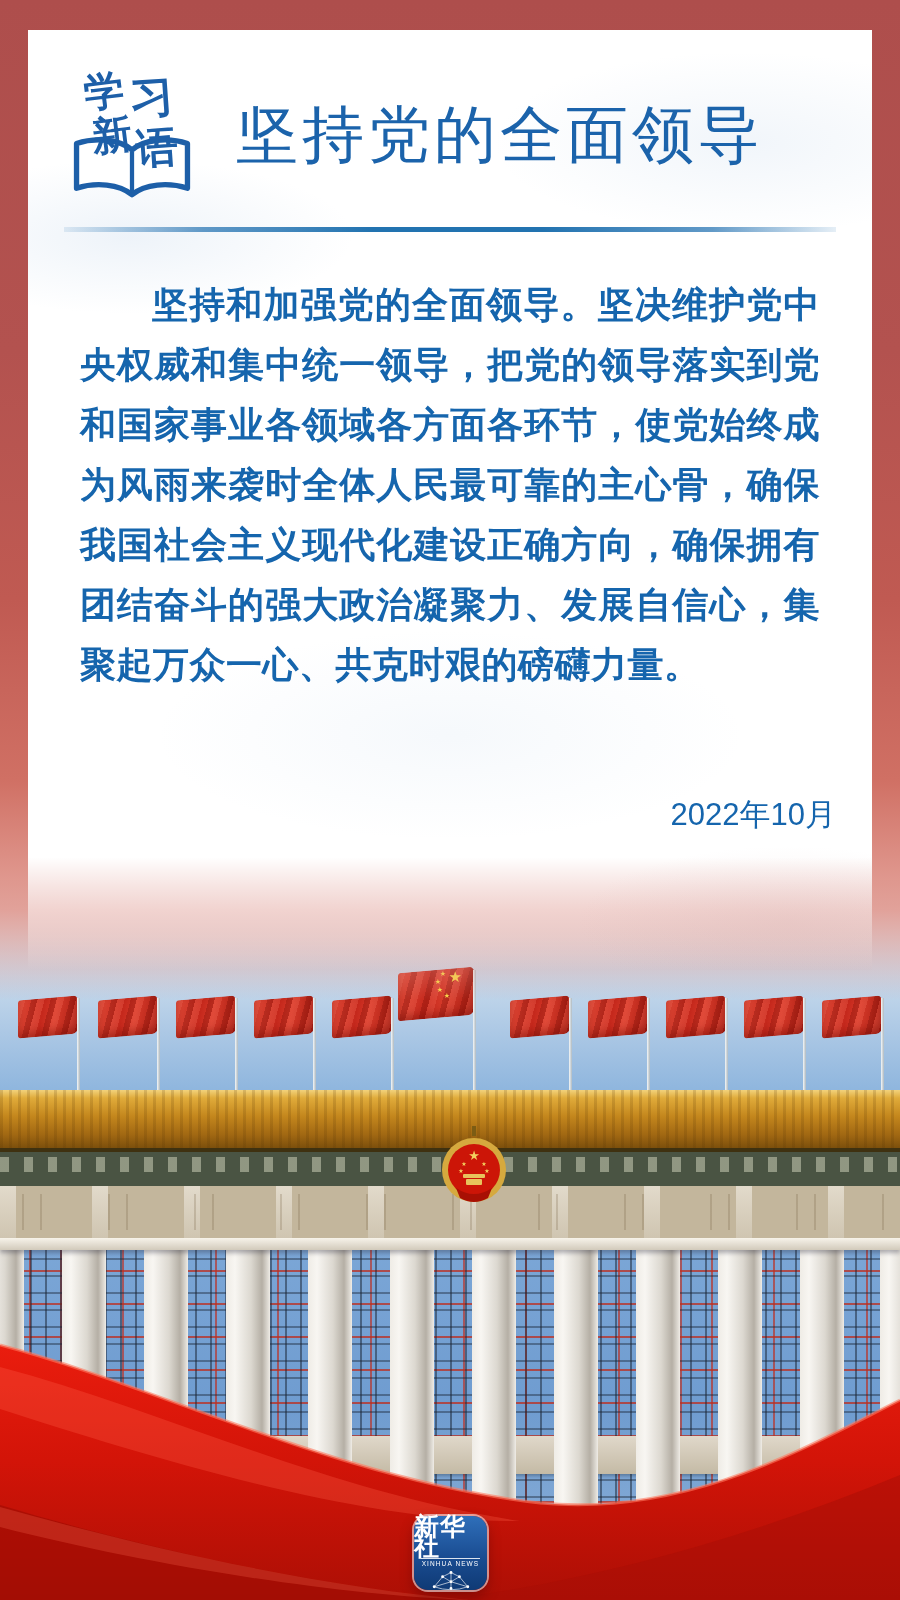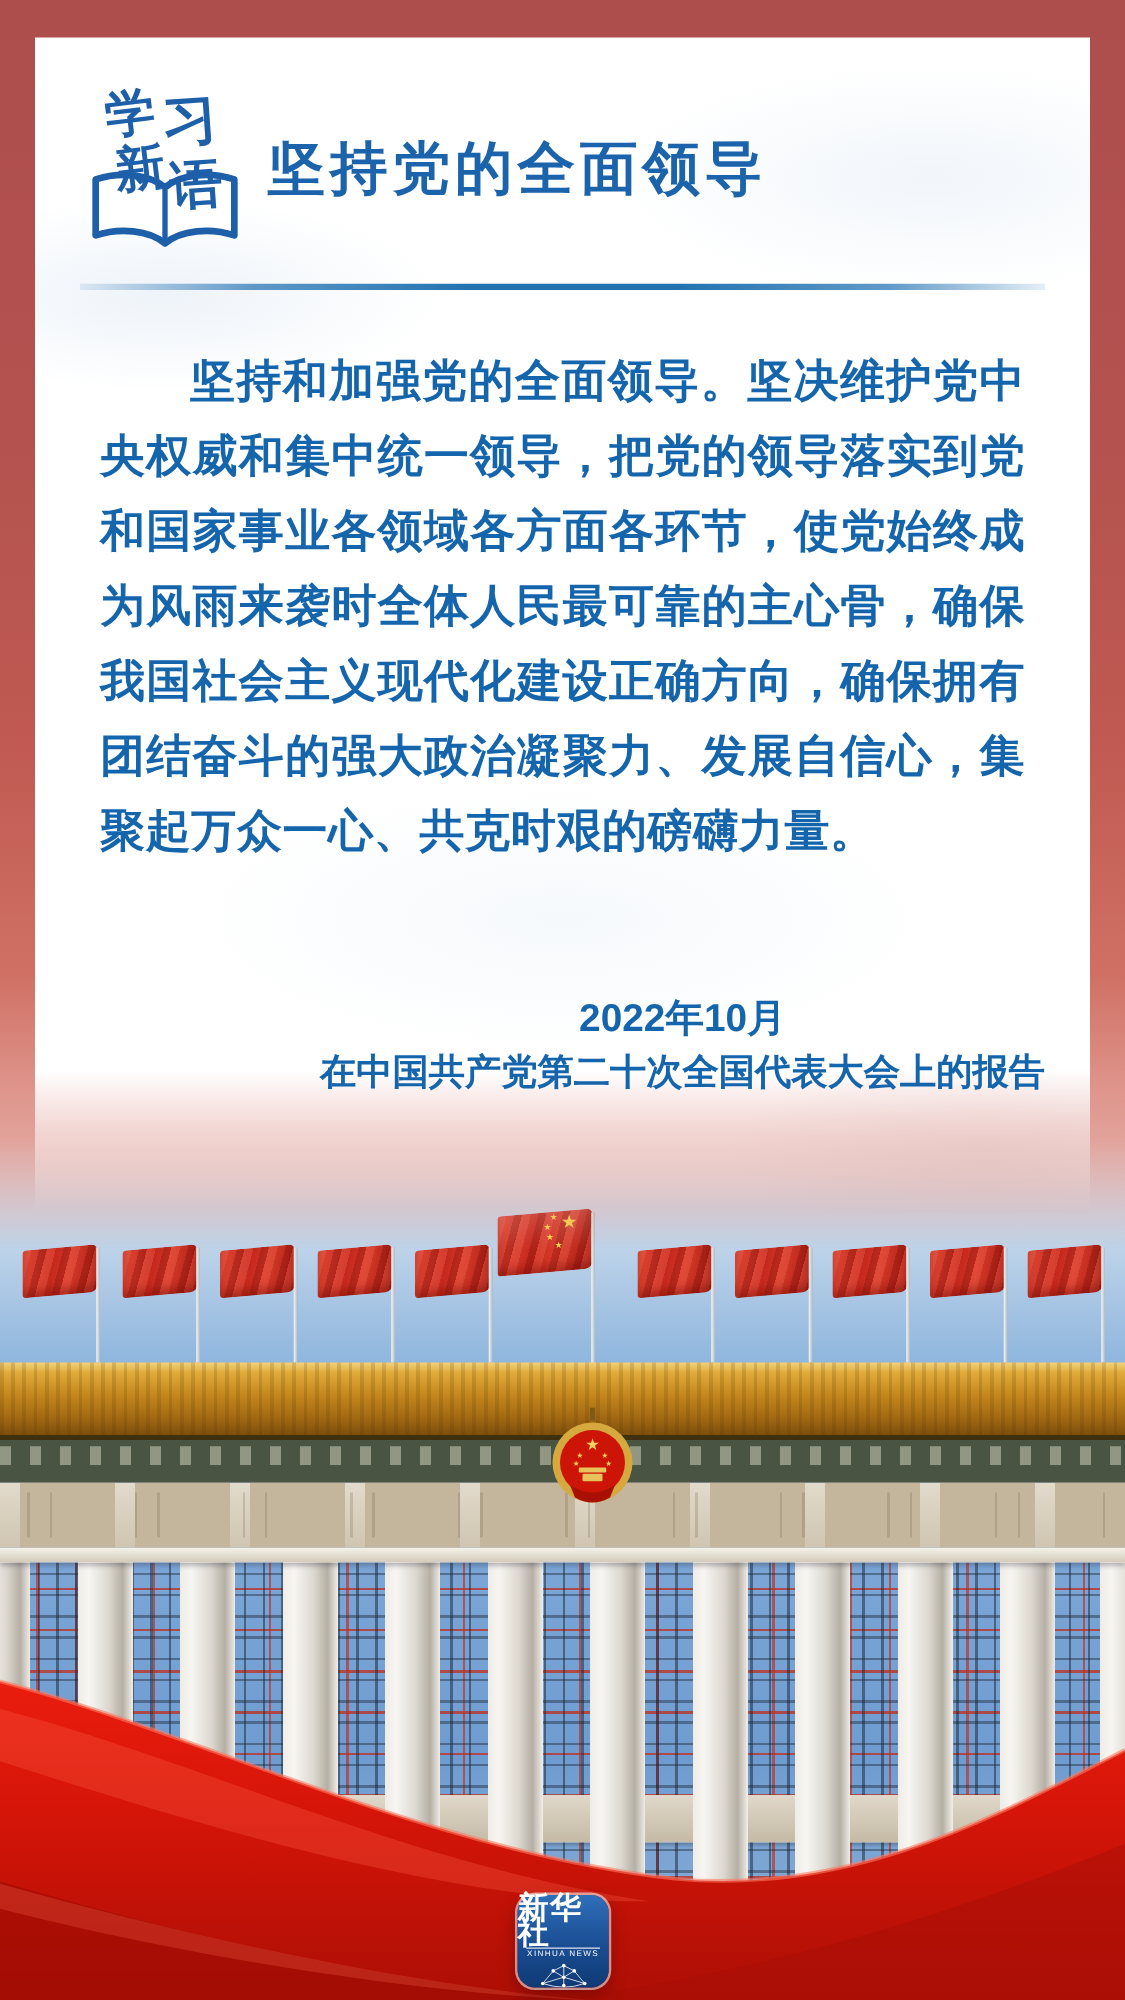--- a/index.html
+++ b/index.html
@@ -79,29 +79,29 @@
          radial-gradient(ellipse 420px 150px at 50% 75%,rgba(178,204,230,.12),rgba(0,0,0,0) 70%),
          radial-gradient(ellipse 300px 110px at 90% 95%,rgba(210,170,170,.18),rgba(0,0,0,0) 70%);}
   .masthead{position:absolute;left:40px;top:40px;right:30px;height:130px;display:flex;align-items:center;}
   .logo{position:relative;width:128px;height:128px;flex:0 0 auto;}
   .logo .ch{position:absolute;font-weight:bold;color:#1d5fa8;line-height:1;}
   .logo .c1{left:16px;top:0;font-size:40px;transform:rotate(-7deg);}
   .logo .c2{left:62px;top:4px;font-size:44px;transform:rotate(-4deg);}
   .logo .c3{left:24px;top:44px;font-size:40px;transform:rotate(-7deg);}
   .logo .c4{left:68px;top:56px;font-size:42px;transform:rotate(-4deg);}
   .logo svg{position:absolute;left:0;bottom:0;}
-  .title{margin-left:18px;font-size:46px;font-weight:bold;color:#1b63ab;letter-spacing:4px;white-space:nowrap;}
+  .title{margin-left:40px;font-size:62px;font-weight:normal;color:#1b63ab;letter-spacing:4px;white-space:nowrap;}
   .divider{position:absolute;left:36px;right:36px;top:197px;height:5px;
        background:linear-gradient(90deg,rgba(45,120,181,.12) 0%,rgba(45,120,181,.75) 18%,#2273b0 40%,#2273b0 62%,rgba(45,120,181,.75) 84%,rgba(45,120,181,.12) 100%);}
   .bodytext{position:absolute;left:52px;right:52px;top:245px;margin:0;
        font-size:36px;line-height:60px;font-weight:bold;color:#1565ad;
        text-align:justify;text-indent:2em;letter-spacing:0.5px;}
   .attr{position:absolute;right:36px;top:752px;text-align:right;color:#1565ad;}
   .attr .name{font-size:38px;font-weight:bold;line-height:44px;}
-  .attr .date{font-size:31px;font-weight:bold;margin-top:16px;line-height:34px;text-align:center;}
+  .attr .date{font-size:31px;font-weight:normal;margin-top:16px;line-height:34px;}
   .attr .src{font-size:29px;font-weight:bold;margin-top:10px;line-height:32px;}
 
   
   .waves{position:absolute;left:0;top:1295px;width:900px;height:305px;z-index:4;}
 
   
   .badge{position:absolute;left:414px;top:1516px;width:73px;height:74px;z-index:5;border-radius:14px;
        background:linear-gradient(180deg,#2f6fba 0%,#1a4d92 55%,#0f3a75 100%);
        box-shadow:0 0 0 2px rgba(255,255,255,.55),0 6px 14px rgba(70,0,0,.45);
        display:flex;flex-direction:column;align-items:center;justify-content:center;color:#fff;}
@@ -211,21 +211,20 @@
         <span class="ch c4">语</span>
       </div>
       <div class="title">坚持党的全面领导</div>
     </div>
     <div class="divider"></div>
 
     <p class="bodytext">坚持和加强党的全面领导。坚决维护党中央权威和集中统一领导，把党的领导落实到党和国家事业各领域各方面各环节，使党始终成为风雨来袭时全体人民最可靠的主心骨，确保我国社会主义现代化建设正确方向，确保拥有团结奋斗的强大政治凝聚力、发展自信心，集聚起万众一心、共克时艰的磅礴力量。</p>
 
     <div class="attr">
       <div class="date">2022年10月</div>
-      <div class="src">在中国共产党第二十次全国代表大会上的报告</div>
     </div>
   </div>
 
   <svg class="waves" viewBox="0 0 900 305" preserveAspectRatio="none">
     <defs>
       <linearGradient id="gMain" x1="0" y1="0" x2="0" y2="1">
         <stop offset="0" stop-color="#ea1d0e"></stop>
         <stop offset="0.45" stop-color="#d31408"></stop>
         <stop offset="1" stop-color="#ac0f05"></stop>
       </linearGradient>

